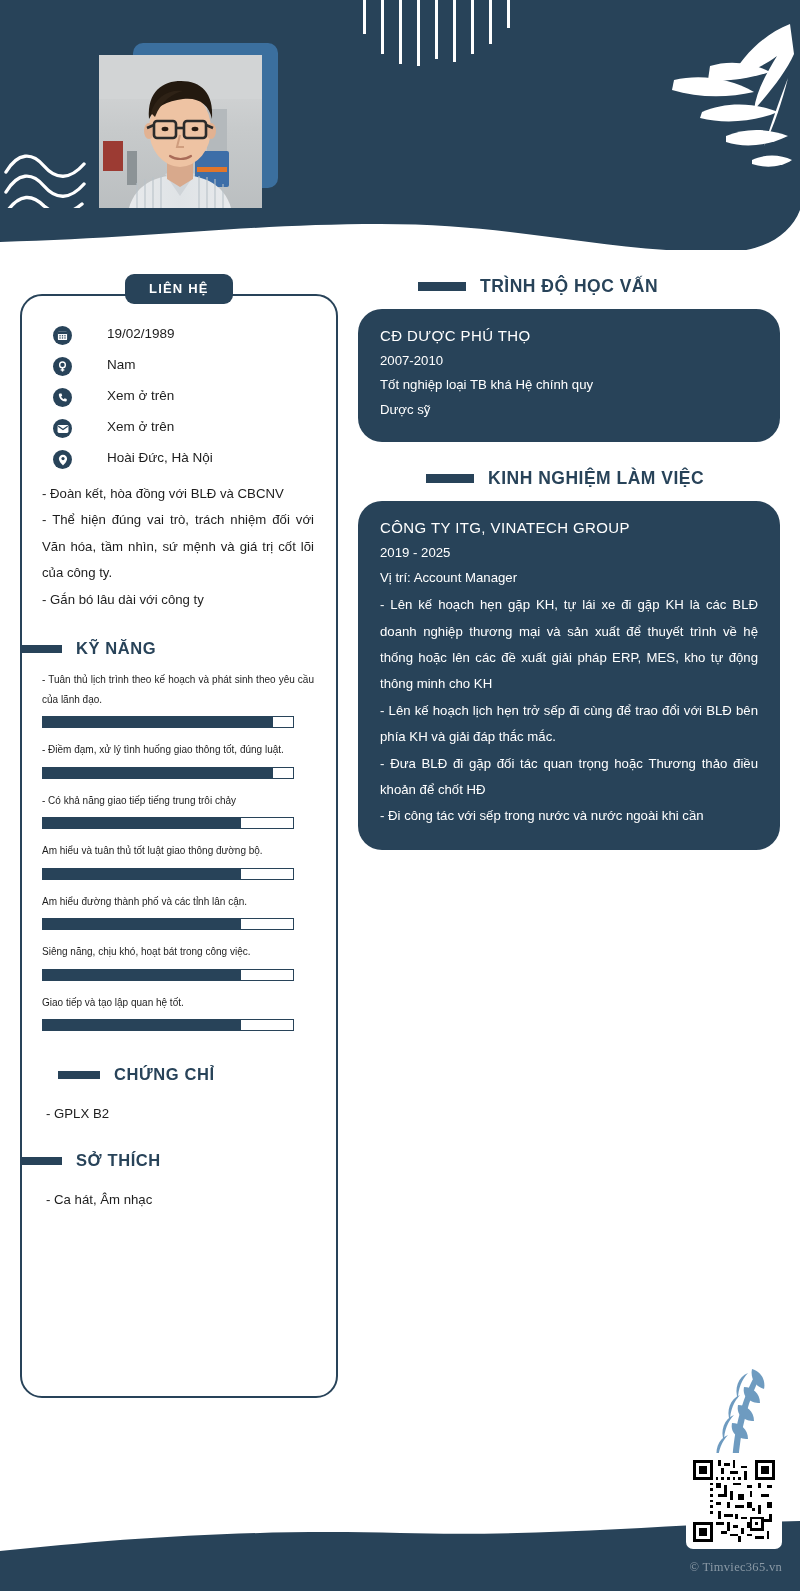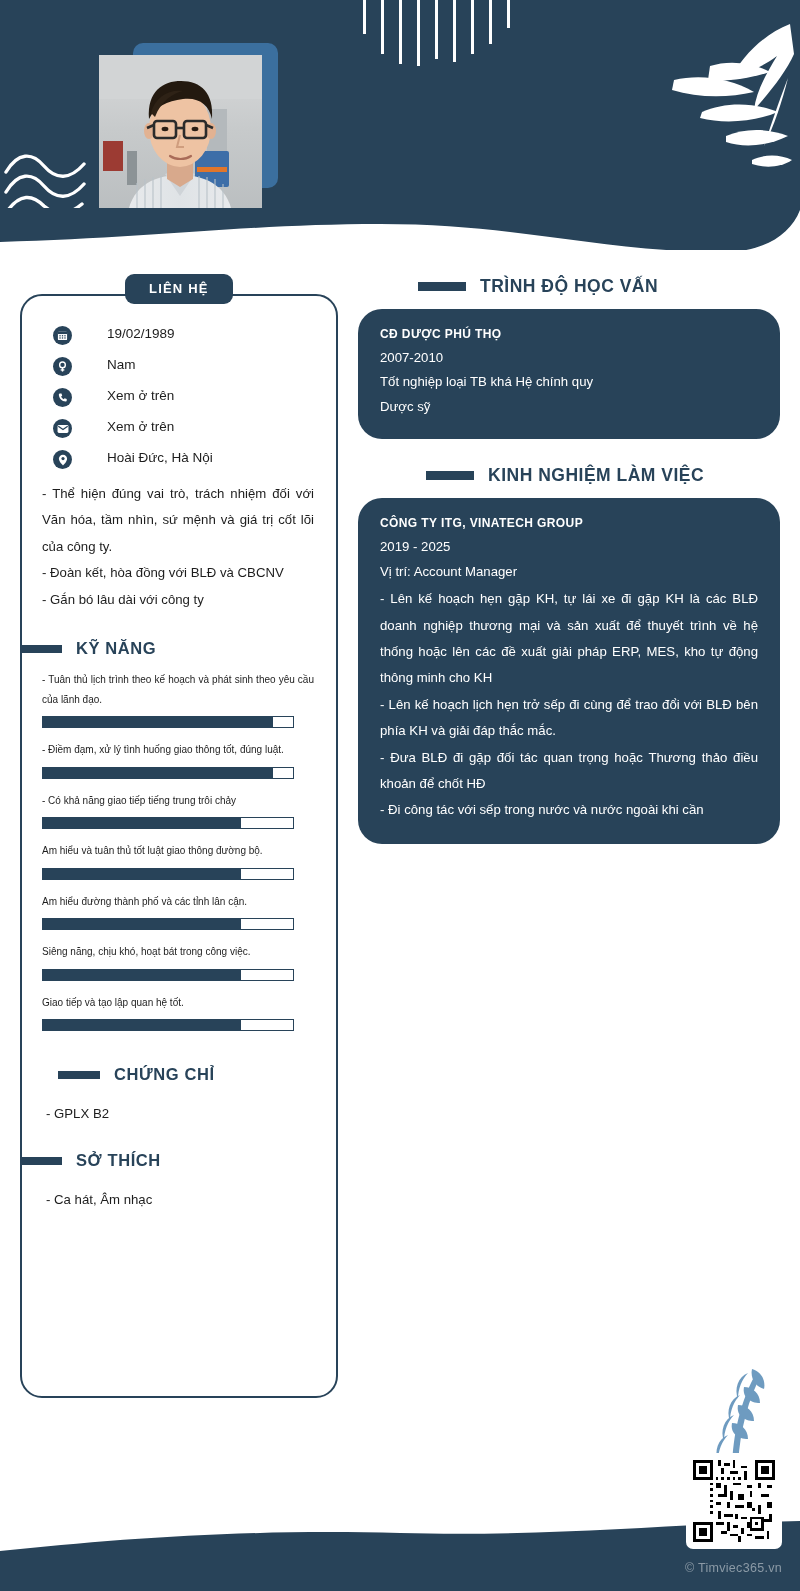--- a/index.html
+++ b/index.html
@@ -216,22 +216,22 @@
     color: #284359;
     letter-spacing: 0.5px;
   }
   .card {
     background: #284359;
     color: #ffffff;
     border-radius: 24px;
     padding: 18px 22px 20px 22px;
   }
   .card-org {
-    font-size: 12px;
-    font-weight: 700;
+    font-size: 15px;
+    font-weight: 400;
     letter-spacing: 0.4px;
     margin-bottom: 5px;
   }
   .card-line {
     font-size: 13.2px;
     line-height: 1.85;
   }
   .card-body {
     font-size: 13.2px;
     line-height: 2.0;
@@ -257,21 +257,21 @@
     right: 18px; bottom: 42px;
     width: 96px; height: 96px;
     background: #fff;
     border-radius: 7px;
     padding: 7px;
   }
   .qr svg { display: block; }
   .copyright {
     position: absolute;
     right: 18px; bottom: 16px;
-    font-family: Liberation Sans, sans-serif;
+    font-family: Liberation Serif, serif;
     font-size: 12.5px;
     color: #8b9aa6;
     letter-spacing: 0.3px;
   }
 </style>
 </head>
 <body>
 
 <div class="header">
 
@@ -434,22 +434,22 @@
         <svg width="10" height="12" viewBox="0 0 10 12">
             <path d="M5 0.7 C2.7 0.7 0.9 2.5 0.9 4.7 C0.9 7.6 5 11.4 5 11.4 C5 11.4 9.1 7.6 9.1 4.7 C9.1 2.5 7.3 0.7 5 0.7 Z" fill="#fff"></path>
             <circle cx="5" cy="4.6" r="1.6" fill="#284359"></circle>
           </svg>
       </span>
       <span class="contact-txt">Hoài Đức, Hà Nội</span>
     </div>
   </div>
 
   <div class="sec-body">
+    <p>- Đoàn kết, hòa đồng với BLĐ và CBCNV</p>
     <p>- Thể hiện đúng vai trò, trách nhiệm đối với Văn hóa, tầm nhìn, sứ mệnh và giá trị cốt lõi của công ty.</p>
-    <p>- Đoàn kết, hòa đồng với BLĐ và CBCNV</p>
     <p>- Gắn bó lâu dài với công ty</p>
   </div>
 
   <div class="sec-head">
     <span class="sec-dash"></span>
     <span class="sec-title">KỸ NĂNG</span>
   </div>
 
   <div class="skill-block">
     <div class="skill-label">- Tuân thủ lịch trình theo kế hoạch và phát sinh theo yêu cầu của lãnh đạo.</div>

